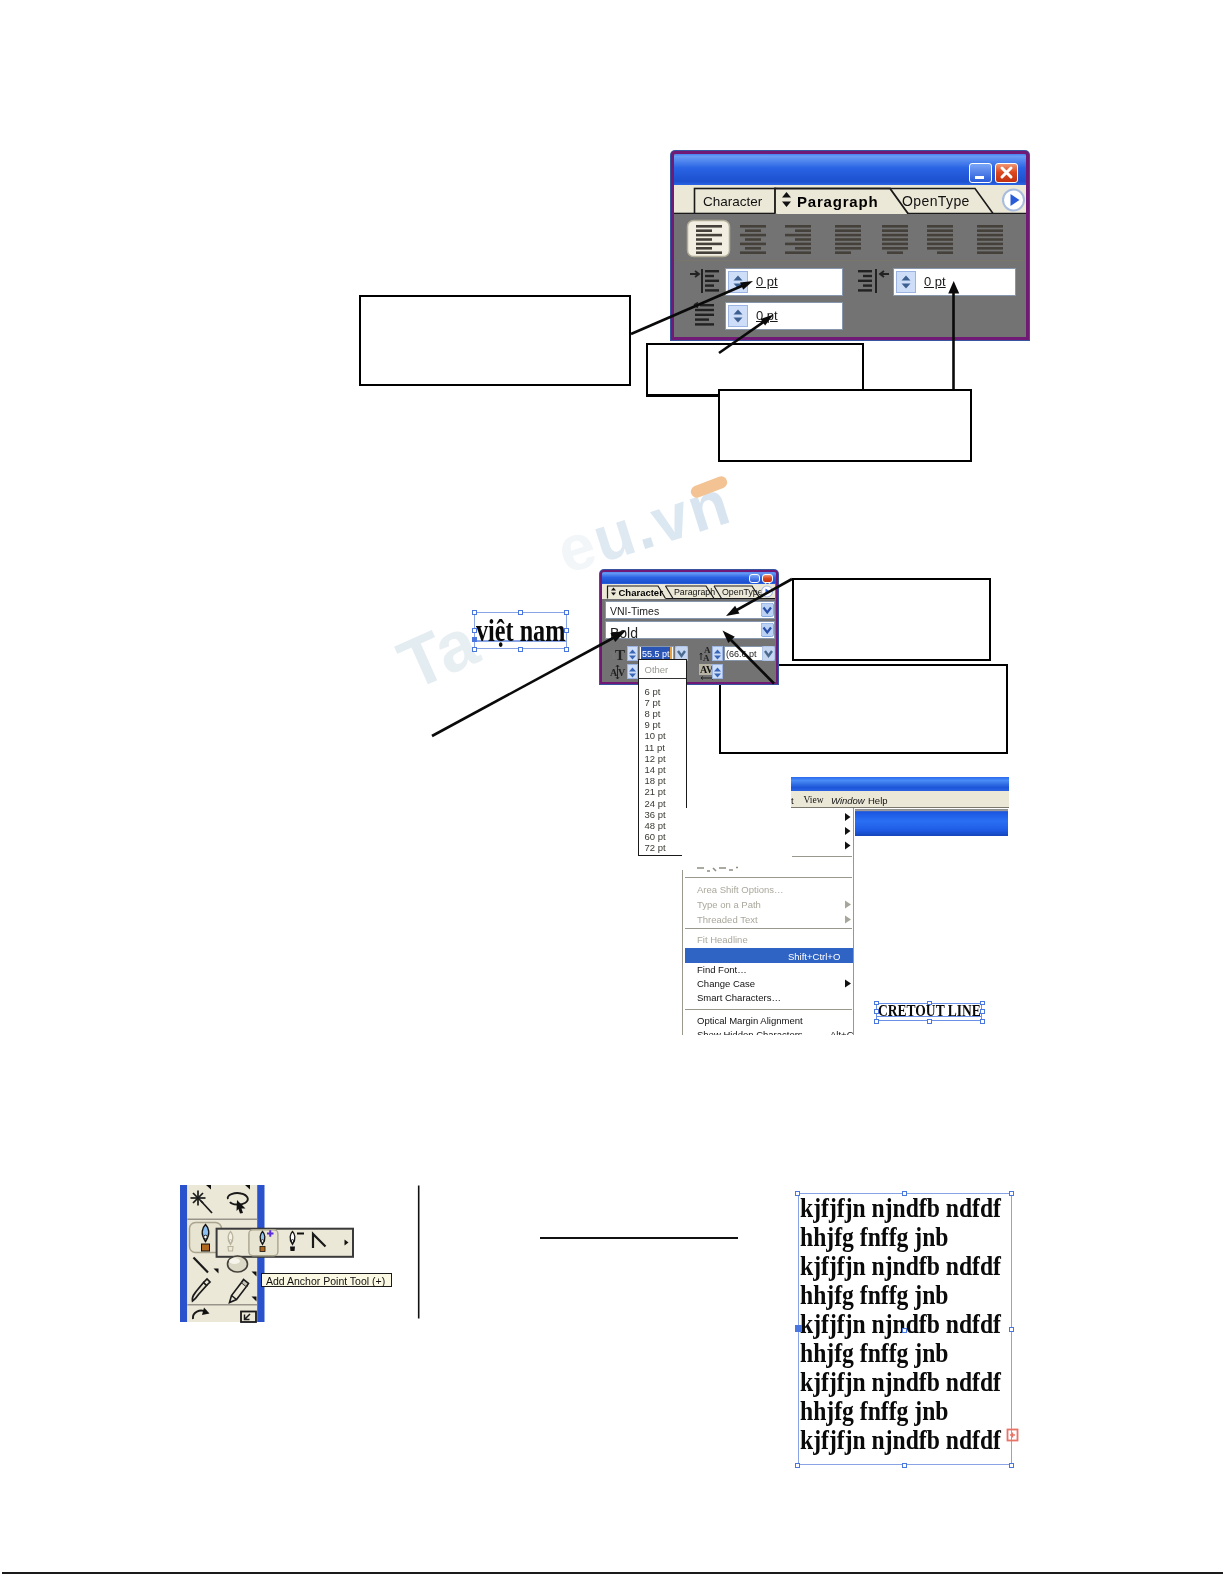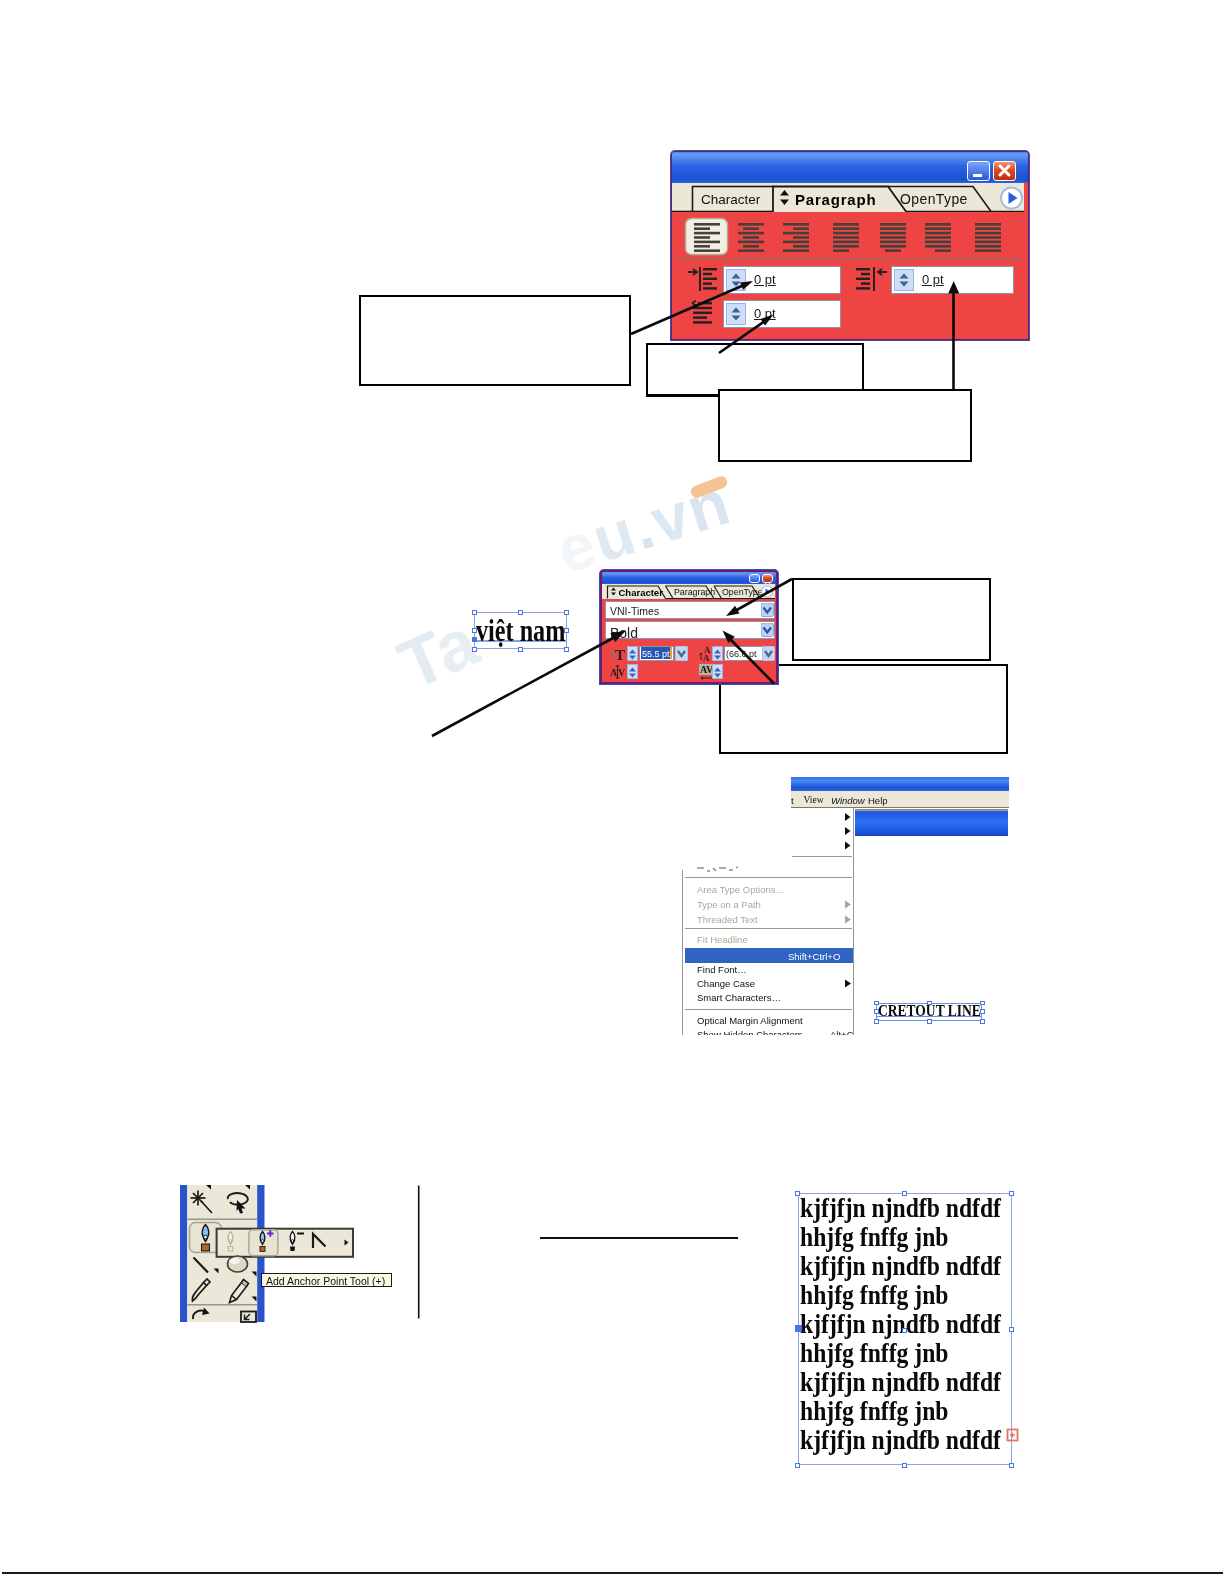--- a/index.html
+++ b/index.html
@@ -1,21 +1,21 @@
 <!DOCTYPE html>
 <html><head>
 <meta charset="utf-8">
 <style>
 * { margin:0; padding:0; box-sizing:border-box; }
 html,body { width:1225px; height:1585px; background:#fff; font-family:"Liberation Sans", sans-serif; }
 #page { position:relative; width:1225px; height:1585px; overflow:hidden; background:#fff; }
 .abs { position:absolute; }
 .callout { position:absolute; background:#fff; border:2px solid #000; }
 
-.pal { position:absolute; border:1px solid #701a75; border-radius:4px 4px 0 0; background:#ef4444; box-shadow:0 0 0 1px #3a55a0; }
+.pal { position:absolute; border:3px solid #701a75; border-radius:4px 4px 0 0; background:#737373; box-shadow:0 0 0 1px #3a55a0; }
 .tbar { position:absolute; left:0; top:0; width:100%; background:linear-gradient(180deg,#4a85f0 0%,#699cf5 8%,#2a64e4 45%,#1c50cf 88%,#2a64e4 100%); border-radius:2px 2px 0 0; }
 .wbtn { position:absolute; border:1px solid #fff; border-radius:3px; }
 .btn-min { background:linear-gradient(180deg,#7aa6f8,#2a5ad8); }
 .btn-x { background:linear-gradient(180deg,#f09876,#dd4a20 45%,#c03010); }
 .field { position:absolute; background:#fff; border:1px solid #8596ad; }
 .spin { position:absolute; background:#cfdef8; border:1px solid #9cb4e4; }
 .ptxt { position:absolute; font-size:13px; color:#1a1a1a;text-decoration:underline; }
 .mitem.menu-grey { color:#aaa89c !important; }
 .mitem { position:absolute; left:697px; font-size:9.5px; color:#111; white-space:nowrap; }
 .msep { position:absolute; height:1px; background:#9a988c; }
@@ -308,20 +308,25 @@
     <path d="M2 14 L15 14 M3.8 12.5 L2 14 L3.8 15.5 M13.2 12.5 L15 14 L13.2 15.5" stroke="#222" stroke-width="1" fill="none"></path>
   </svg>
   <div class="spin" style="left:110px; top:92px; width:11px; height:15px;">
     <svg width="9" height="13">
           <path d="M4.5 1.5 L8 5.5 L1 5.5 Z" fill="#3a66b8"></path>
           <path d="M4.5 11.5 L8 7.5 L1 7.5 Z" fill="#3a66b8"></path>
         </svg>
   </div>
 </div>
 
+<div class="abs" style="left:637.5px; top:658.5px; width:49px; height:197px; background:#fff; border:1.5px solid #1a1a1a; font-size:9.5px; color:#333;">
+  <div style="position:absolute; left:6px; top:4px; color:#9a9a92;">Other</div>
+  <div style="position:absolute; left:0; top:18.5px; width:100%; height:1.2px; background:#333;"></div>
+  <div style="position:absolute; left:6px; top:26px; line-height:11.2px; color:#3a3a34;">6 pt<br>7 pt<br>8 pt<br>9 pt<br>10 pt<br>11 pt<br>12 pt<br>14 pt<br>18 pt<br>21 pt<br>24 pt<br>36 pt<br>48 pt<br>60 pt<br>72 pt</div>
+</div>
 
 <div class="abs" style="left:791px; top:777px; width:218px; height:14px; background:linear-gradient(180deg,#2a6af0 0%,#4a8cf5 25%,#1c55d8 75%,#2a64e4 100%);"></div>
 <div class="abs" style="left:791px; top:791px; width:218px; height:17px; background:#ece8d8; border-bottom:1.5px solid #7a786c;"></div>
 <div class="abs" style="left:791px; top:794.5px; font-size:9.5px; color:#111;">t</div>
 <div class="abs" style="left:803.5px; top:794.5px; font-size:9.5px; color:#111;font-family:Liberation Serif, serif;">View</div>
 <div class="abs" style="left:831px; top:794.5px; font-size:9.5px; color:#111;font-style:italic;">Window</div>
 <div class="abs" style="left:868px; top:794.5px; font-size:9.5px; color:#111;">Help</div>
 <div class="abs" style="left:854.5px; top:809px; width:153px; height:27px; background:linear-gradient(180deg,#8a8a8a 0%,#9a9a9a 6%,#1b55e0 10%,#2a70f4 45%,#1e5ae4 80%,#1544b8 100%);"></div>
 
 <div class="abs" style="left:682px; top:808px; width:171.5px; height:227px; background:#fff; border-right:1.2px solid #9a988c;"></div>
@@ -331,21 +336,21 @@
   <path d="M1 15 L6.5 19 L1 23 Z" fill="#111"></path>
   <path d="M1 29.5 L6.5 33.5 L1 37.5 Z" fill="#111"></path>
 </svg>
 <div class="msep" style="left:792px; top:856px; width:60px;"></div>
 <svg class="abs" style="left:697px; top:866px;" width="60" height="7">
       <g stroke="#908e82" stroke-width="1.6" fill="none">
         <path d="M0 2 L7 2 M10 5 L13 5 M16 2 L19 5 M22 2 L29 2 M32 4 L36 4 M39 1.5 L41 1.5"></path>
       </g>
     </svg>
 <div class="msep" style="left:685px; top:877px; width:167px;"></div>
-<div class="mitem menu-grey" style="top:884px;">Area Type Options…</div>
+<div class="mitem menu-grey" style="top:884px;">Area Shift Options…</div>
 <div class="mitem menu-grey" style="top:899px;">Type on a Path</div>
 <svg class="abs" style="left:844px; top:900px;" width="8" height="10">
       <path d="M1 0.5 L7 4.5 L1 8.5 Z" fill="#a8a69a"></path>
     </svg>
 <div class="mitem menu-grey" style="top:913.5px;">Threaded Text</div>
 <svg class="abs" style="left:844px; top:914.5px;" width="8" height="10">
       <path d="M1 0.5 L7 4.5 L1 8.5 Z" fill="#a8a69a"></path>
     </svg>
 <div class="msep" style="left:685px; top:928px; width:167px;"></div>
 <div class="mitem menu-grey" style="top:934px;">Fit Headline</div>

